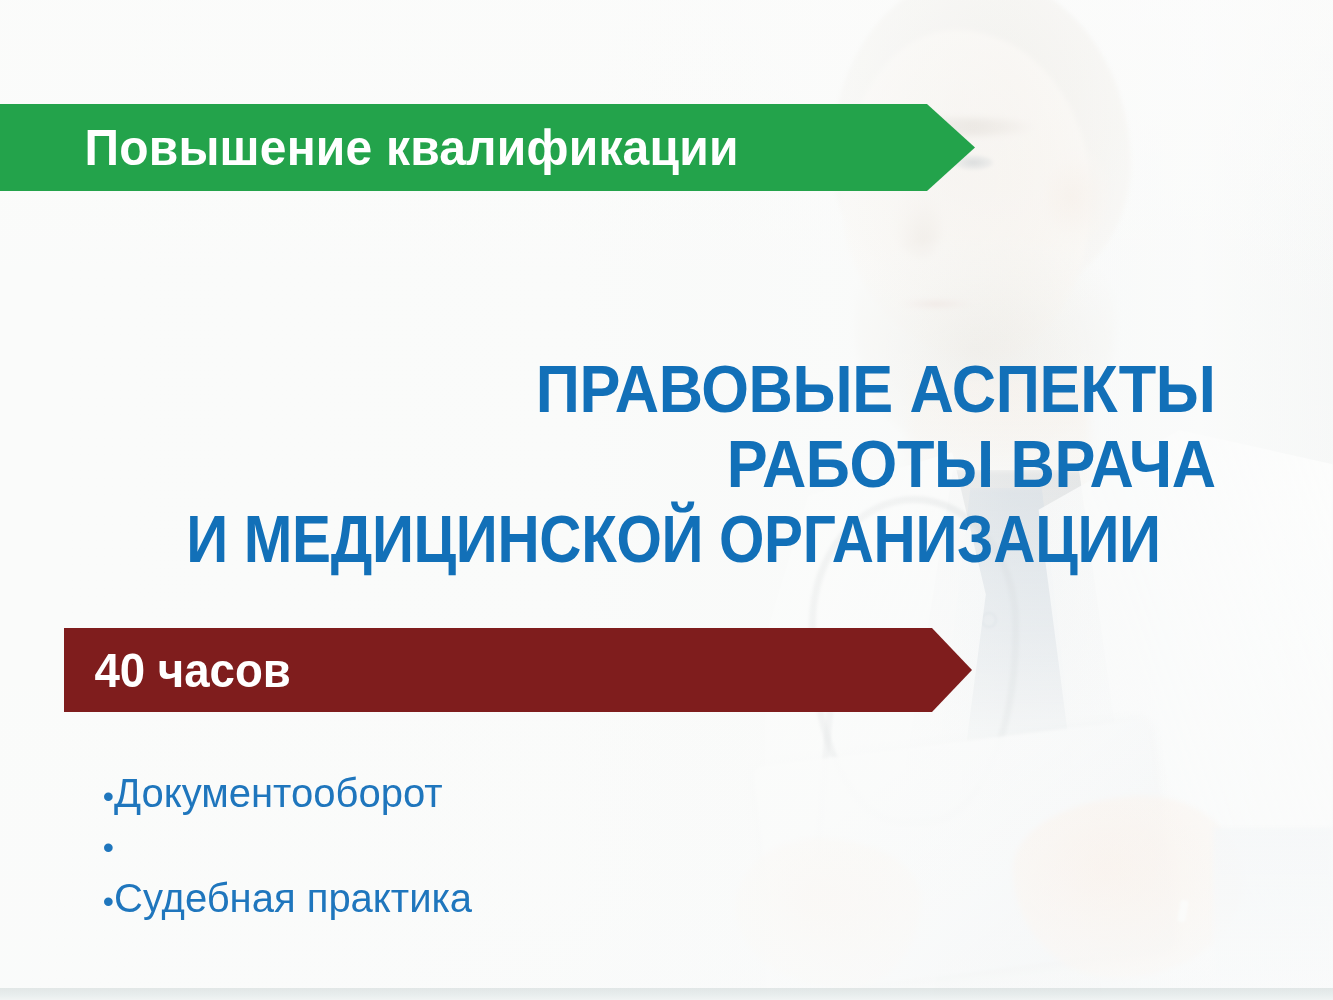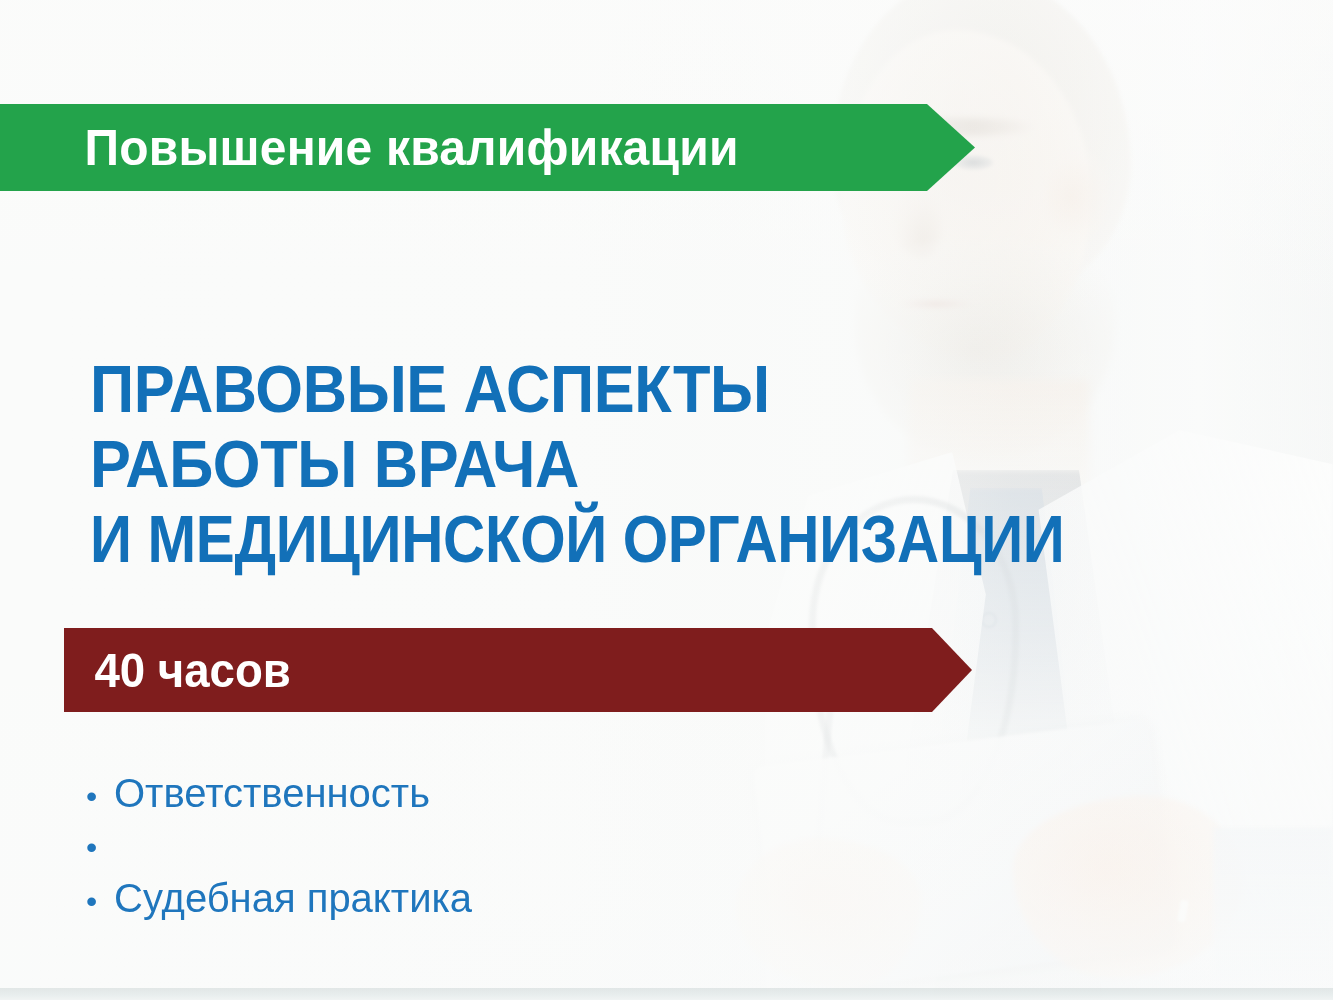--- a/index.html
+++ b/index.html
@@ -12,20 +12,21 @@
     background: #ffffff;
     font-family: "Liberation Sans", "DejaVu Sans", sans-serif;
   }
 
   .poster {
     position: relative;
     width: 1333px;
     height: 1000px;
     overflow: hidden;
     background: #f7f8f7;
+    text-align: right;
   }
 
   
   .photo-layer {
     position: absolute;
     inset: 0;
     overflow: hidden;
   }
 
   
@@ -256,21 +257,21 @@
     letter-spacing: .2px;
     padding-left: 88px;
     white-space: nowrap;
     transform: scaleX(.96);
     transform-origin: left center;
   }
 
   
   .headline {
     position: absolute;
-    left: 90px; top: 352px;
+    left: 81px; top: 352px;
     width: 1220px;
   }
   .headline .line {
     color: #1270b8;
     font-size: 66px;
     line-height: 75px;
     font-weight: 700;
     letter-spacing: -.4px;
     white-space: nowrap;
     transform: scaleX(.93);
@@ -372,21 +373,21 @@
       <div class="line wide">И МЕДИЦИНСКОЙ ОРГАНИЗАЦИИ</div>
     </div>
 
     <div class="banner-blue">
       <span class="label">40 часов</span>
     </div>
 
     <ul class="bullets">
       <li>
         <span class="dot">•</span>
-        <span class="txt">Ответственность</span>
+        <span class="txt">Документооборот</span>
       </li>
       <li>
         <span class="dot">•</span>
       </li>
       <li>
         <span class="dot">•</span>
         <span class="txt">Судебная практика</span>
       </li>
     </ul>
 

